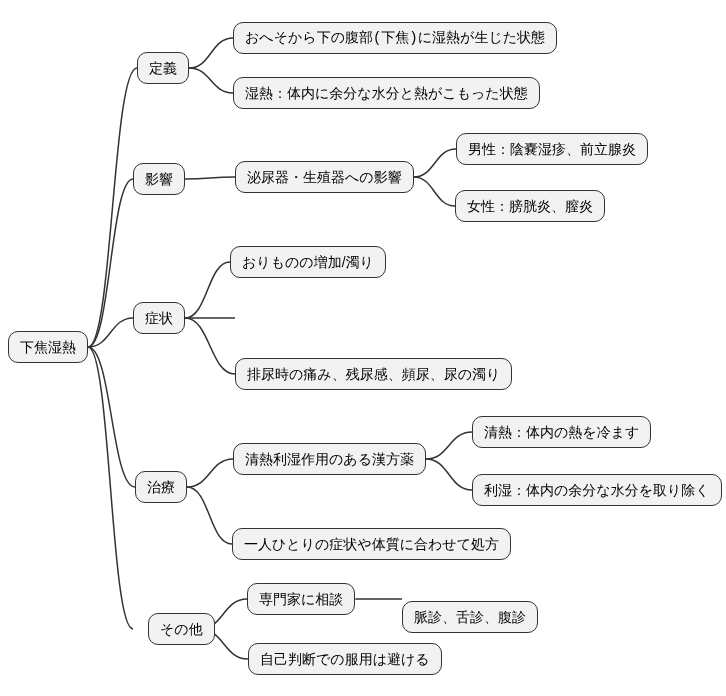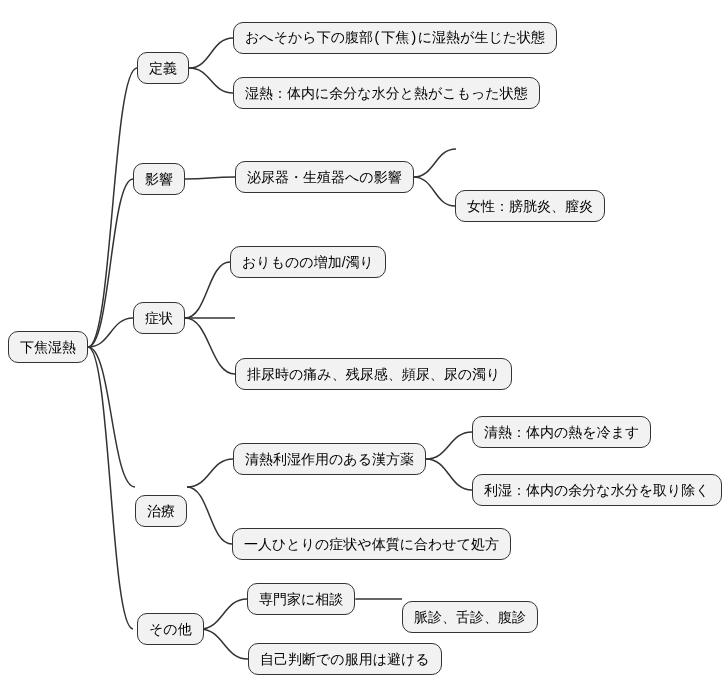--- a/index.html
+++ b/index.html
@@ -73,30 +73,31 @@
   </svg>
 
   <div class="node" style="left:8px;   top:331px;">下焦湿熱</div>
 
   <div class="node" style="left:137px; top:52px;">定義</div>
   <div class="node" style="left:233px; top:22px;font-family:Liberation Mono, monospace;">おへそから下の腹部(下焦)に湿熱が生じた状態</div>
   <div class="node" style="left:233px; top:77px;">湿熱：体内に余分な水分と熱がこもった状態</div>
 
   <div class="node" style="left:133px; top:163px;">影響</div>
   <div class="node" style="left:235px; top:161px;">泌尿器・生殖器への影響</div>
+  <div class="node" style="left:456px; top:133px;">男性：陰嚢湿疹、前立腺炎</div>
   <div class="node" style="left:455px; top:190px;">女性：膀胱炎、膣炎</div>
 
   <div class="node" style="left:133px; top:302px;">症状</div>
   <div class="node" style="left:230px; top:246px;">おりものの増加/濁り</div>
   <div class="node" style="left:235px; top:358px;">排尿時の痛み、残尿感、頻尿、尿の濁り</div>
 
-  <div class="node" style="left:135px; top:471px;margin-top:24px;">治療</div>
+  <div class="node" style="left:135px; top:471px;">治療</div>
   <div class="node" style="left:233px; top:443px;">清熱利湿作用のある漢方薬</div>
   <div class="node" style="left:472px; top:416px;">清熱：体内の熱を冷ます</div>
   <div class="node" style="left:472px; top:474px;">利湿：体内の余分な水分を取り除く</div>
   <div class="node" style="left:232px; top:528px;">一人ひとりの症状や体質に合わせて処方</div>
 
-  <div class="node" style="left:137px; top:613px;">その他</div>
+  <div class="node" style="left:148px; top:613px;">その他</div>
   <div class="node" style="left:247px; top:583px;">専門家に相談</div>
   <div class="node" style="left:402px; top:583px;margin-top:18px;">脈診、舌診、腹診</div>
   <div class="node" style="left:248px; top:643px;">自己判断での服用は避ける</div>
 
 </div>
 
 </body></html>

